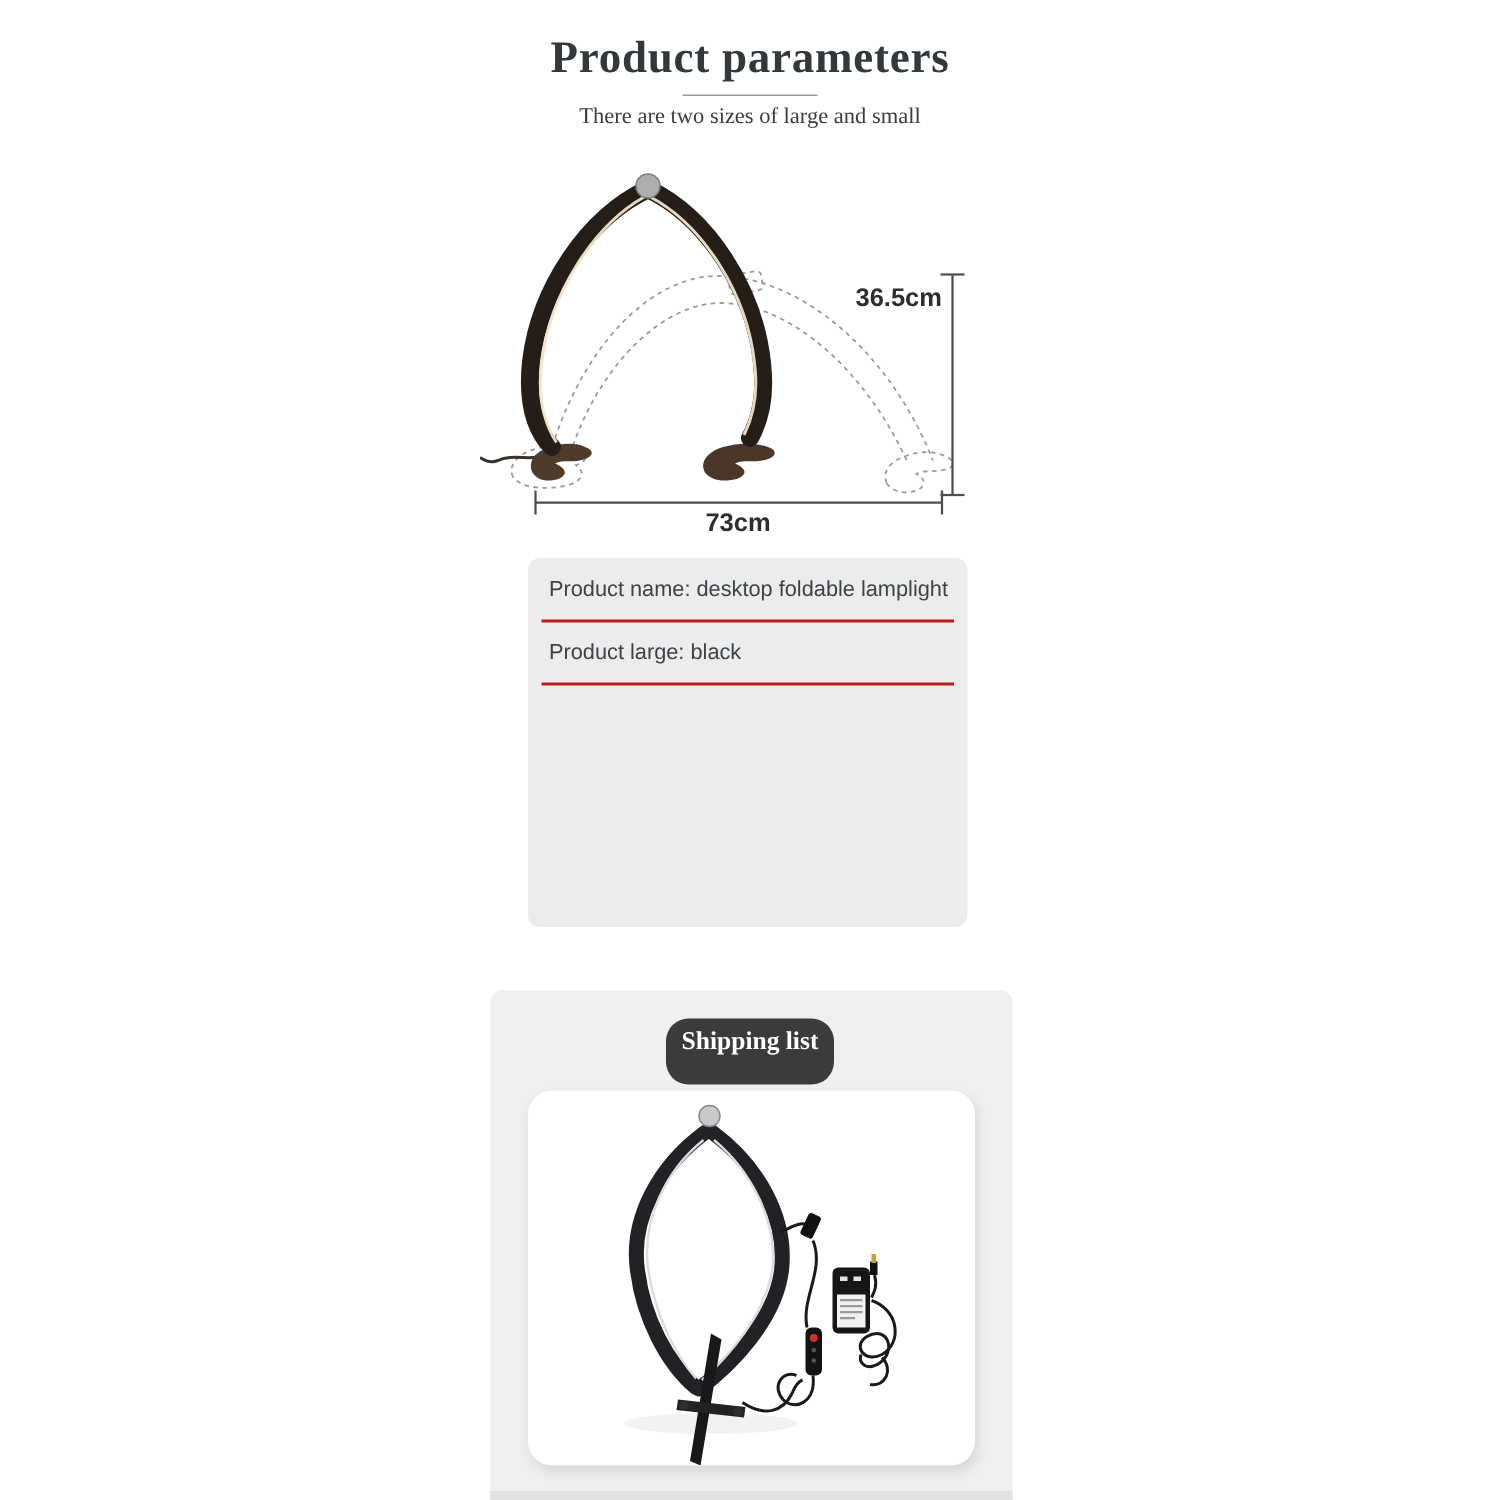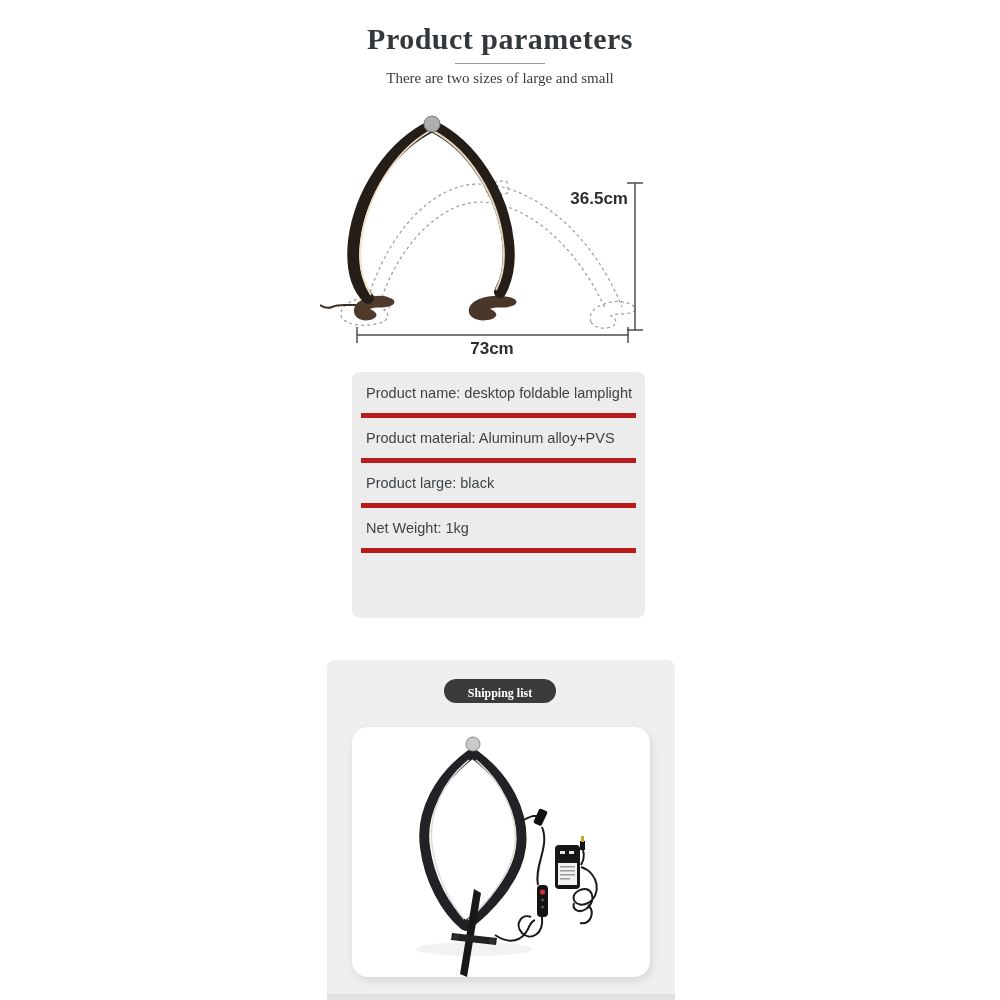--- a/index.html
+++ b/index.html
@@ -14,30 +14,30 @@
   .hdr .sub{font-family:"Liberation Serif",serif;font-size:15px;color:#3c3c3c;}
 
   
   #figure-svg{position:absolute;left:320px;top:100px;}
   .dim-label{font-family:"Liberation Sans",sans-serif;font-weight:bold;
              font-size:17px;fill:#2e2e2e;}
 
   
   .spec{position:absolute;left:352px;top:372px;width:293px;height:246px;
         background:#ececec;border-radius:8px;box-sizing:border-box;padding-top:1px;}
-  .spec .row{height:40px;line-height:40px;margin:0 9px;border-bottom:5px solid #b91c1c;
+  .spec .row{height:40px;line-height:40px;margin:0 9px;border-bottom:2px solid #b91c1c;
              font-size:14.5px;color:#3e4347;padding-left:5px;white-space:nowrap;}
 
   
   .panel{position:absolute;left:327px;top:660px;width:348px;height:340px;
          background:#f0efee;border-radius:8px 8px 0 0;}
   .panel .strip{position:absolute;left:0;bottom:0;width:100%;height:6px;background:#e2e2e1;}
-  .badge{position:absolute;left:117px;top:19px;width:112px;height:24px;border-radius:15px;
+  .badge{position:absolute;left:117px;top:19px;width:112px;height:44px;border-radius:15px;
          background:#3b3b3d;color:#ffffff;text-align:center;line-height:29px;
-         font-family:"Liberation Serif",serif;font-weight:bold;font-size:12px;}
+         font-family:"Liberation Serif",serif;font-weight:bold;font-size:17px;}
   .card{position:absolute;left:25px;top:67px;width:298px;height:250px;background:#ffffff;
         border-radius:16px;box-shadow:2px 4px 8px rgba(0,0,0,0.10);}
 </style>
 </head>
 <body>
 
 <div id="page">
 
   <div class="hdr">
     <h1>Product parameters</h1>
@@ -75,23 +75,21 @@
       <line x1="37" y1="235" x2="308" y2="235"></line>
       <line x1="37" y1="227" x2="37" y2="243"></line>
       <line x1="308" y1="227" x2="308" y2="243"></line>
     </g>
     <text class="dim-label" x="308" y="104" text-anchor="end">36.5cm</text>
     <text class="dim-label" x="172" y="254" text-anchor="middle">73cm</text>
   </svg>
 
   <div class="spec">
     <div class="row">Product name: desktop foldable lamplight</div>
-    <div class="row">Product material: Aluminum alloy+PVS</div>
     <div class="row">Product large: black</div>
-    <div class="row">Net Weight: 1kg</div>
   </div>
 
   <div class="panel">
     <div class="badge">Shipping list</div>
 
     <div class="card">
       <svg width="298" height="250" viewBox="0 0 298 250">
 
         <ellipse cx="122" cy="222" rx="58" ry="7" fill="rgba(0,0,0,0.05)"></ellipse>
 

